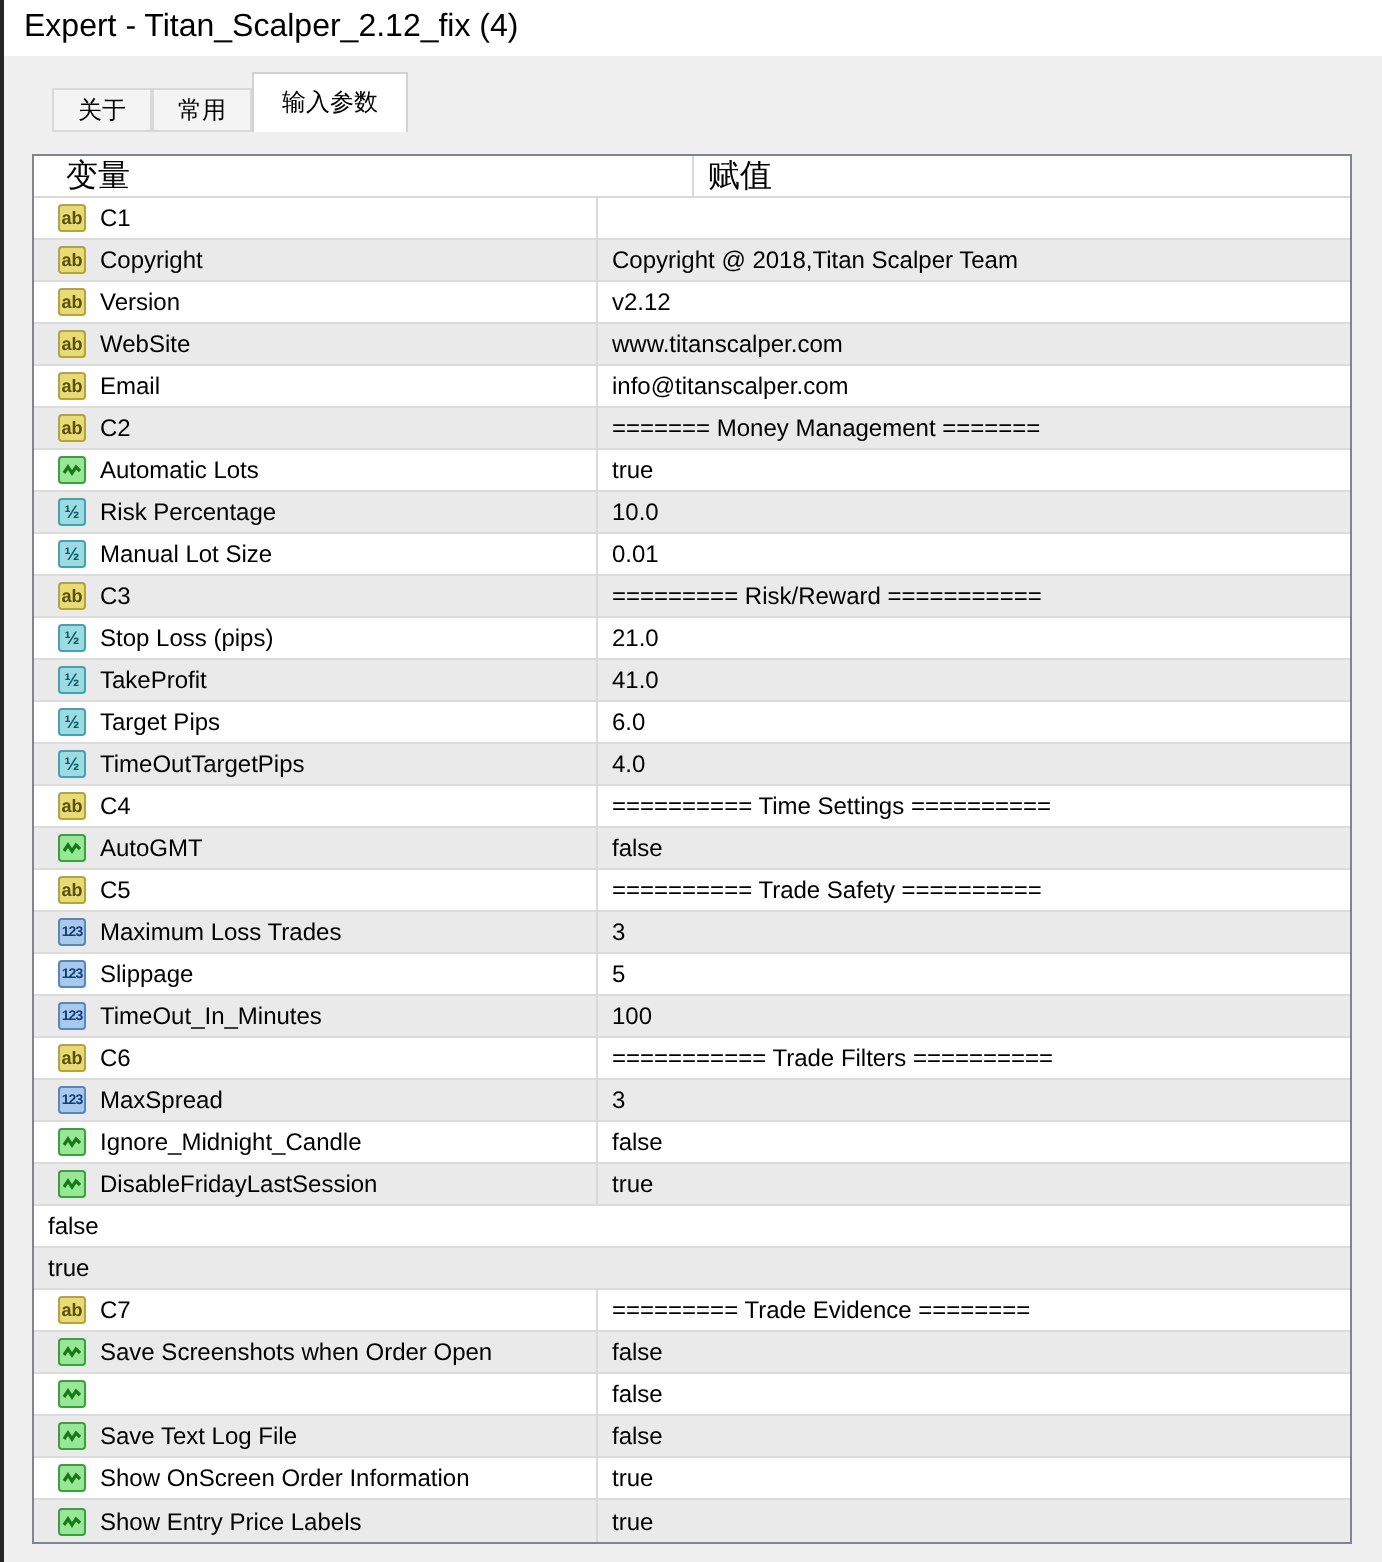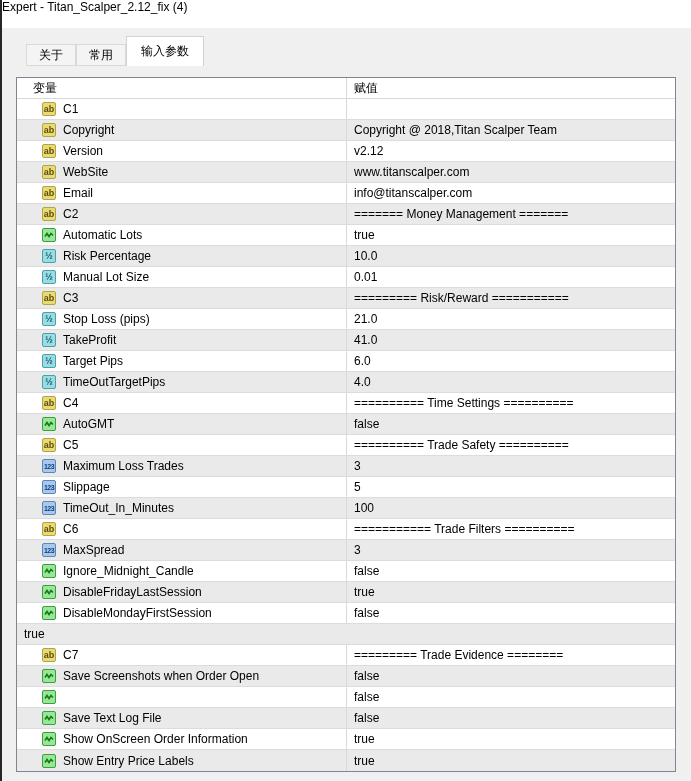--- a/index.html
+++ b/index.html
@@ -7,23 +7,23 @@
   body {
     font-family: "Liberation Sans", sans-serif;
     background: #f0f0f0;
     position: relative;
     border-left: 2px solid #262626;
   }
   .titlebar {
     height: 28px;
     background: #ffffff;
     display: flex;
-    align-items: flex-start;
-    padding-left: 0;
-    font-size: 12px;
+    align-items: center;
+    padding-left: 10px;
+    font-size: 16px;
     color: #000;
   }
   .tabbar {
     display: flex;
     align-items: flex-end;
     margin: 12px 0 0 24px;
     height: 26px;
   }
   .tab {
     height: 22px;
@@ -45,28 +45,28 @@
   }
   .param-table {
     position: absolute;
     left: 14px;
     top: 77px;
     width: 660px;
     background: #ffffff;
     border: 1px solid #808691;
   }
   .thead { display: flex; height: 21px; background: #ffffff; border-bottom: 1px solid #d9d9d9; }
-  .th { font-size: 12px; color: #000; display: flex; align-items: center; }
+  .th { font-size: 16px; color: #000; display: flex; align-items: center; }
   .th.col-var { width: 330px; padding-left: 16px; border-right: 1px solid #d9d9d9; }
   .th.col-val { flex: 1; padding-left: 7px; }
   .row { display: flex; height: 21px; background: #ffffff; border-bottom: 1px solid #dcdcdc; }
   .row.alt { background: #eaeaea; }
   .row:last-child { border-bottom: none; }
   .cell { display: flex; align-items: center; font-size: 12px; color: #000; overflow: hidden; white-space: nowrap; }
-  .cell.var { width: 330px; padding-left: 25px; border-right: 1px solid #d9d9d9; }
+  .cell.var { width: 282px; padding-left: 12px; border-right: 1px solid #d9d9d9; }
   .cell.val { flex: 1; padding-left: 7px; }
   .picon {
     width: 14px; height: 14px;
     margin-right: 7px;
     border-radius: 2px;
     display: flex; align-items: center; justify-content: center;
     flex: 0 0 14px;
     font-weight: bold;
   }
   .icon-string { background: #e8da74; border: 1px solid #b3a443; color: #5a4e10; font-size: 9px; }
@@ -270,28 +270,20 @@
           <span class="picon icon-bool">
             <svg width="10" height="10" viewBox="0 0 10 10">
               <polyline points="1,6.5 3,3.5 5,6.5 7,3.5 9,5.5" fill="none" stroke="#177a17" stroke-width="1.6"></polyline>
             </svg>
           </span>
           <span>DisableFridayLastSession</span>
         </div>
         <div class="cell val">true</div>
       </div>
       <div class="row">
-        <div class="cell var">
-          <span class="picon icon-bool">
-            <svg width="10" height="10" viewBox="0 0 10 10">
-              <polyline points="1,6.5 3,3.5 5,6.5 7,3.5 9,5.5" fill="none" stroke="#177a17" stroke-width="1.6"></polyline>
-            </svg>
-          </span>
-          <span>DisableMondayFirstSession</span>
-        </div>
         <div class="cell val">false</div>
       </div>
       <div class="row alt">
         <div class="cell val">true</div>
       </div>
       <div class="row">
         <div class="cell var">
           <span class="picon icon-string">ab</span>
           <span>C7</span>
         </div>

